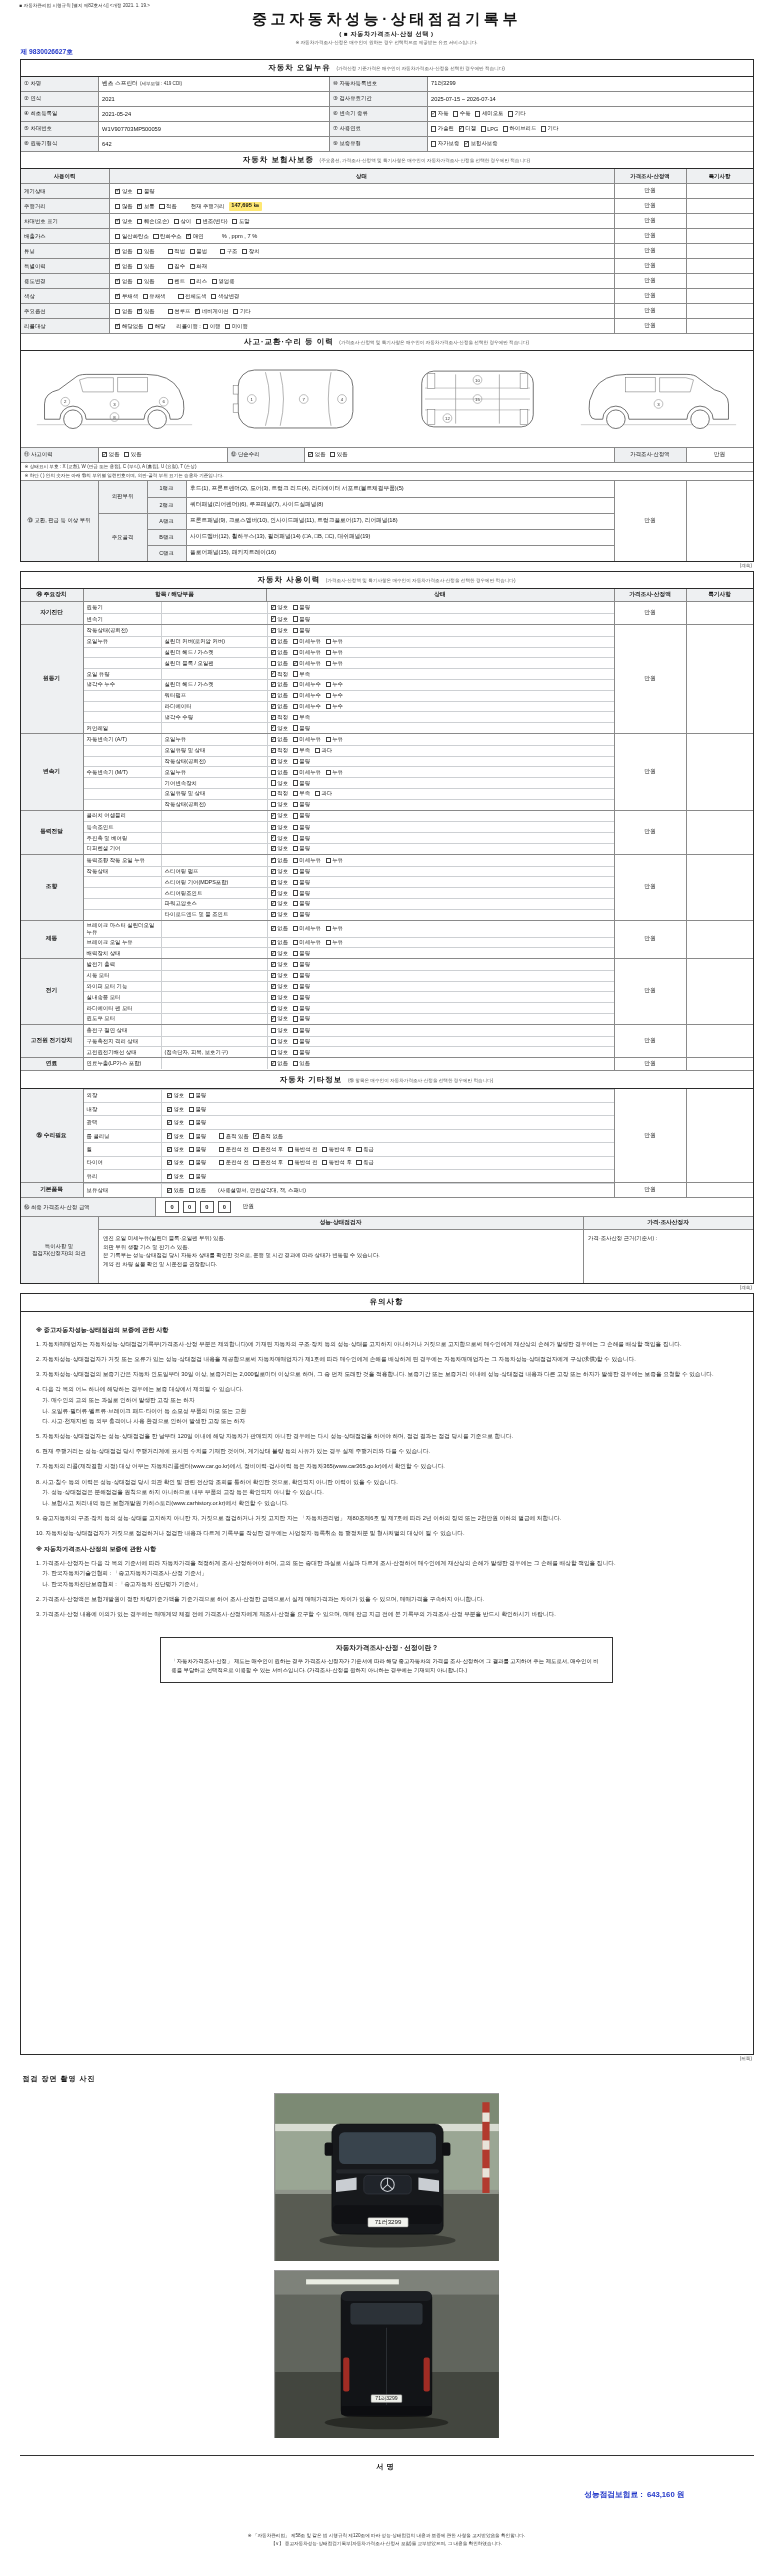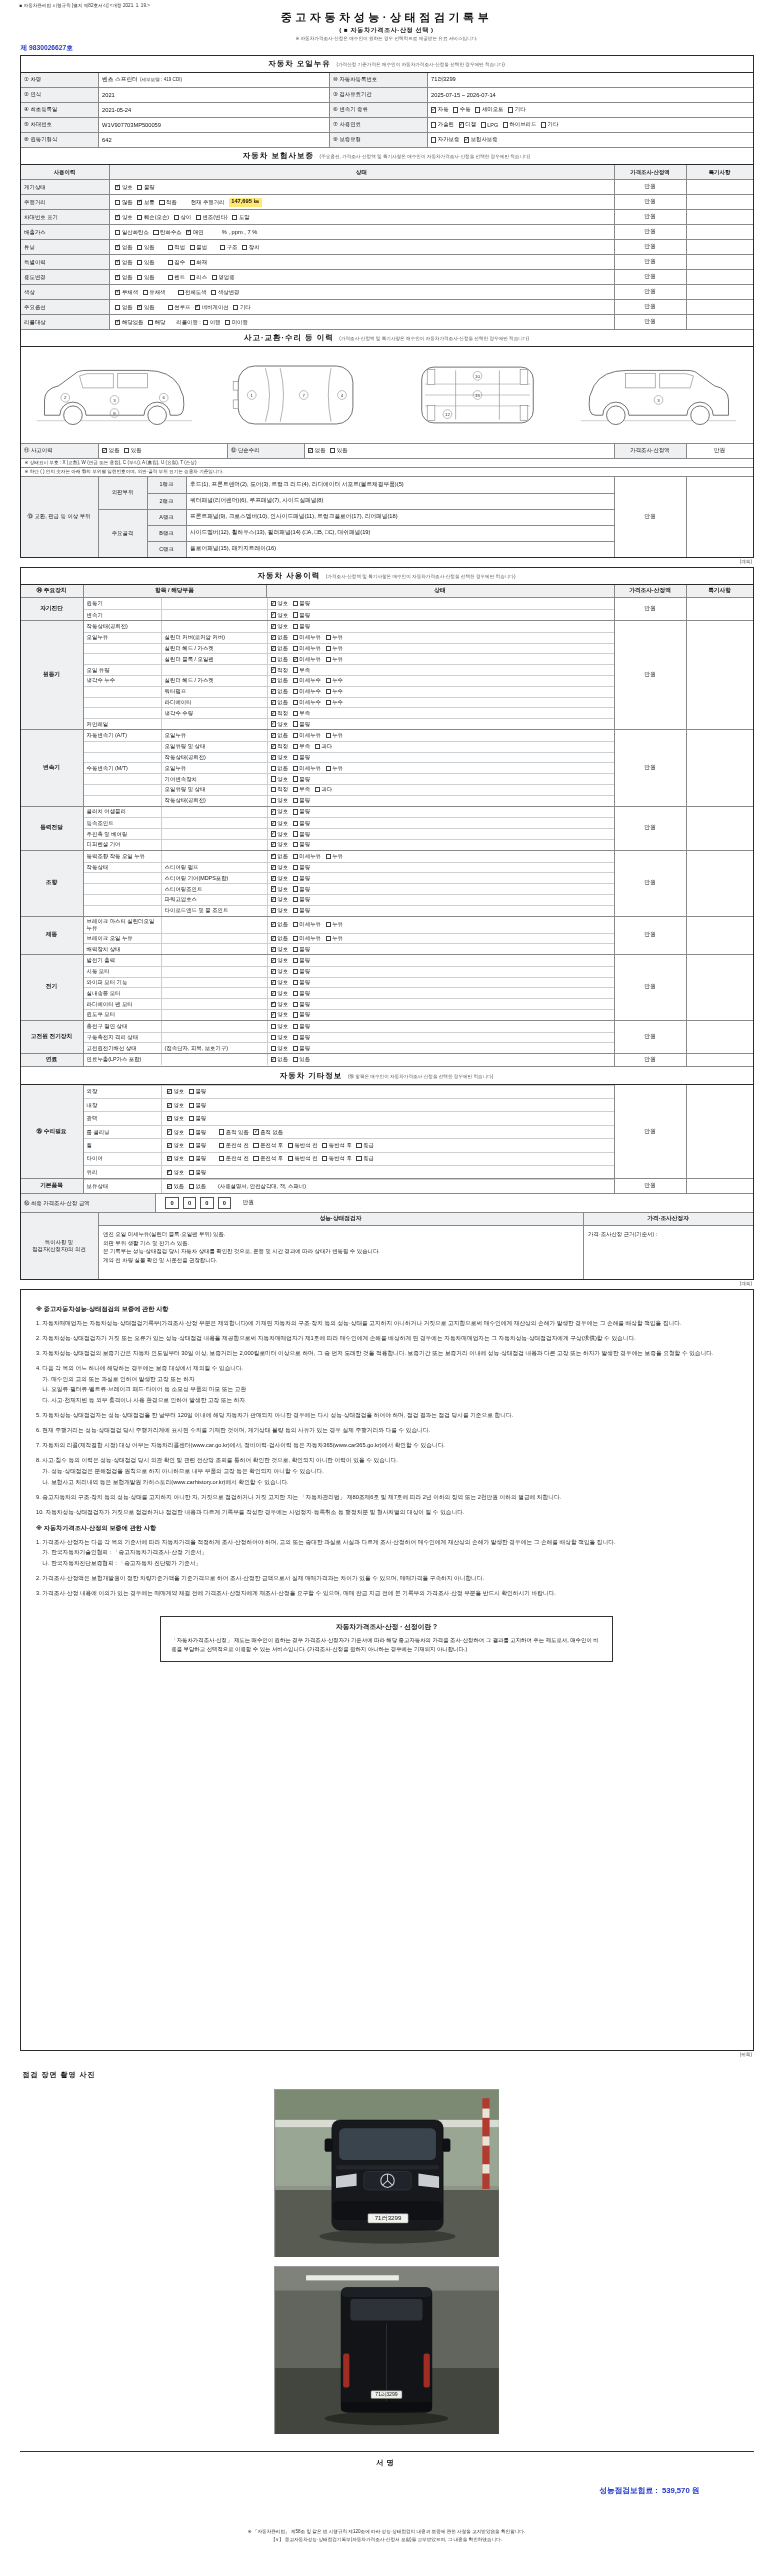--- a/index.html
+++ b/index.html
@@ -1,20 +1,20 @@
 <!DOCTYPE html>
 <html style="font-size:8.2px"><head>
 <meta charset="utf-8">
 <style>
   *{box-sizing:border-box;margin:0;padding:0}
   html,body{width:773px;background:#ffffff}
   body{height:2576px;overflow:hidden;font-family:"Liberation Sans","DejaVu Sans",sans-serif;font-size:5.7px;color:#141414}
   .page{width:734px;margin:0 auto;padding-top:2.6px}
   .tiny{font-size:4.6px;color:#333}
-  .title{font-size:11px;font-weight:bold;text-align:center;letter-spacing:3.6px;margin-top:2.1px}
+  .title{font-size:15px;font-weight:bold;text-align:center;letter-spacing:3.6px;margin-top:2.1px}
   .subtitle{font-size:6.2px;font-weight:bold;text-align:center;margin-top:1.5px;letter-spacing:0.5px}
   .subnote{font-size:4.6px;color:#555;text-align:center;margin-top:1px}
   .doc-no{font-size:6.7px;font-weight:bold;color:#2338c9;margin:3.1px 0 1.5px 1px}
   .block{border:1px solid #2b2b2b;background:#fff}
   .cont{font-size:4.6px;color:#444;text-align:right;margin:1px 1.5px 3.1px 0}
   .sec-head{padding:3.1px 2.1px;text-align:center;border-bottom:0.8px solid #2b2b2b}
   .sec-title{font-size:7.5px;font-weight:bold;letter-spacing:1px}
   .sec-note{font-size:4.6px;color:#555;margin-left:4.1px;font-weight:normal}
   .grid{display:grid}
   .row{display:grid;border-bottom:0.5px solid #8a8a8a;min-height:15px}
@@ -68,21 +68,21 @@
   .not-item{font-size:5.7px;line-height:1.85;margin-bottom:4.6px;color:#1c1c1c;text-align:justify;white-space:pre-wrap}
   .price-box{width:453px;margin:17.5px auto 6.2px;border:1px solid #333;padding:6.2px 10.3px}
   .pb-title{text-align:center;font-weight:bold;font-size:6.7px;margin-bottom:3.6px}
   .pb-text{font-size:5.4px;line-height:1.75}
   .photos{margin-top:8.2px}
   .ph-title{font-weight:bold;font-size:7px;padding:4.1px 3.1px;letter-spacing:1px}
   .ph-stack{display:flex;flex-direction:column;align-items:center;gap:9.3px;padding:5.2px 0 11.3px}
   .photo{width:225px;height:168px;border:0.5px solid #9a9a9a;background:#777;line-height:0}
   .sig{border-top:1px solid #333;margin-top:5.2px;min-height:77px;position:relative;padding:6.2px 20.6px}
   .sig-title{text-align:center;font-weight:bold;font-size:7.2px;letter-spacing:3.1px}
-  .premium{position:absolute;right:54px;top:34px;color:#2338c9;font-weight:bold;font-size:7.7px;display:flex;gap:4.1px}
+  .premium{position:absolute;right:69px;top:34px;color:#2338c9;font-weight:bold;font-size:7.7px;display:flex;gap:4.1px}
   .footer-lines{text-align:center;font-size:4.6px;color:#333;line-height:1.8;padding-bottom:5.2px}
 </style>
 </head>
 <body>
 
 <div class="page">
 
   <div class="tiny">■ 자동차관리법 시행규칙 [별지 제82호서식] &lt;개정 2021. 1. 19.&gt;</div>
   <div class="title">중고자동차성능·상태점검기록부</div>
   <div class="subtitle">( ■ 자동차가격조사·산정 선택 )</div>
@@ -1844,20 +1844,23 @@
       </div>
       <div class="op-col">
         <div class="op-head">가격·조사산정자</div>
         <div class="op-body">가격·조사산정 근거(기준서) :</div>
       </div>
     </div>
   </div>
   <div class="cont">(계속)</div>
 
   <div class="block notices">
+    <div class="sec-head">
+      <span class="sec-title">유의사항</span>
+    </div>
     <div class="not-body">
       <div class="not-sub">※ 중고자동차성능·상태점검의 보증에 관한 사항</div>
       <div>
 
       <p class="not-item">1. 자동차매매업자는 자동차성능·상태점검기록부(가격조사·산정 부분은 제외합니다)에 기재된 자동차의 구조·장치 등의 성능·상태를 고지하지 아니하거나 거짓으로 고지함으로써 매수인에게 재산상의 손해가 발생한 경우에는 그 손해를 배상할 책임을 집니다.</p>
           <p class="not-item">2. 자동차성능·상태점검자가 거짓 또는 오류가 있는 성능·상태점검 내용을 제공함으로써 자동차매매업자가 제1호에 따라 매수인에게 손해를 배상하게 된 경우에는 자동차매매업자는 그 자동차성능·상태점검자에게 구상(求償)할 수 있습니다.</p>
           <p class="not-item">3. 자동차성능·상태점검의 보증기간은 자동차 인도일부터 30일 이상, 보증거리는 2,000킬로미터 이상으로 하며, 그 중 먼저 도래한 것을 적용합니다. 보증기간 또는 보증거리 이내에 성능·상태점검 내용과 다른 고장 또는 하자가 발생한 경우에는 보증을 요청할 수 있습니다.</p>
           <p class="not-item">4. 다음 각 목의 어느 하나에 해당하는 경우에는 보증 대상에서 제외될 수 있습니다.
     가. 매수인의 고의 또는 과실로 인하여 발생한 고장 또는 하자
     나. 오일류·필터류·벨트류·브레이크 패드·타이어 등 소모성 부품의 마모 또는 교환
@@ -1937,21 +1940,21 @@
           <text x="216" y="251" font-size="10" text-anchor="middle" fill="#1a1a1a">71러3299</text>
         </svg>
       </div>
     </div>
   </div>
 
   <div class="sig">
     <div class="sig-title">서명</div>
     <div class="premium">
       <span>성능점검보험료 :</span>
-      <span>539,570 원</span>
+      <span>643,160 원</span>
     </div>
   </div>
   <div class="footer-lines">
     <div>※ 「자동차관리법」 제58조 및 같은 법 시행규칙 제120조에 따라 성능·상태점검의 내용과 보증에 관한 사항을 고지받았음을 확인합니다.</div>
     <div>【∨】 중고자동차성능·상태점검기록부(자동차가격조사·산정서 포함)를 교부받았으며, 그 내용을 확인하였습니다.</div>
   </div>
 
 </div>
 
 

